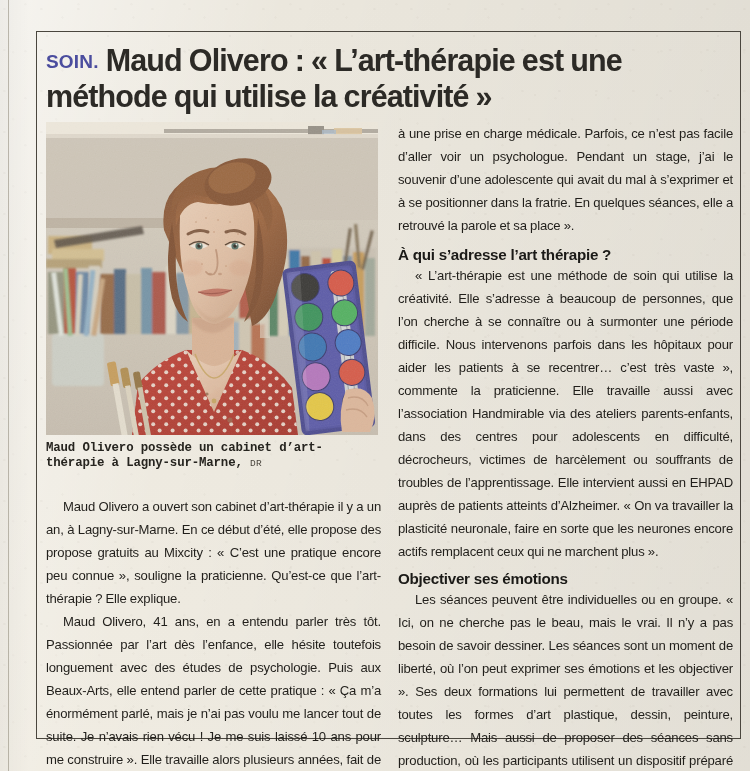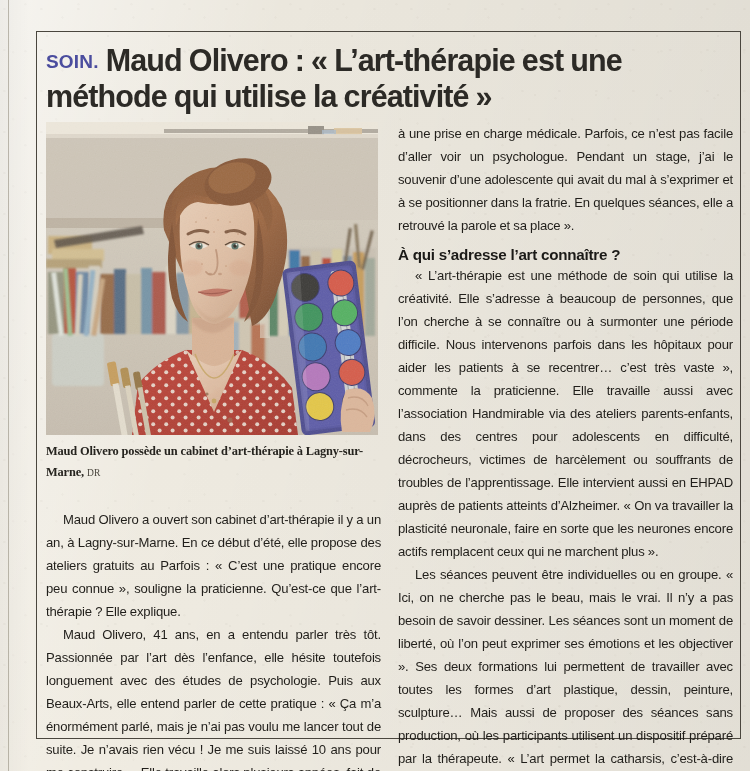--- a/index.html
+++ b/index.html
@@ -128,24 +128,24 @@
     width: 332px;
     height: 313px;
     overflow: hidden;
     background: #b9ada0;
   }
   #photo {
     position: absolute;
     inset: 0;
   }
   .cap {
-    font-family: Liberation Serif, serif;
+    font-family: Liberation Mono, monospace;
     font-size: 12.4px;
     font-weight: bold;
-    line-height: 21px;
+    line-height: 15px;
     color: #26241f;
     margin-top: 6px;
     width: 334px;
     letter-spacing: -0.15px;
   }
   .cap .credit {
     font-weight: normal;
     font-size: 9.5px;
     letter-spacing: .3px;
     color: #4a463e;
@@ -432,31 +432,32 @@
               <rect x="0" y="0" width="332" height="313" filter="url(#print)" fill="none"></rect>
               <rect x="0" y="0" width="332" height="313" fill="#c9bfa8" opacity=".12"></rect>
               <rect x="0" y="0" width="332" height="16" fill="#efeade" opacity=".5"></rect>
             </svg>
           </div>
 
           <p class="cap"><span>Maud Olivero possède un cabinet d’art-thérapie à Lagny-sur-Marne,</span> <span class="credit">DR</span></p>
 
           <div id="left-top-pad"></div>
 
-          <p class="para"><span>Maud Olivero a ouvert son cabinet d’art-thérapie il y a un an, à Lagny-sur-Marne. En ce début d’été, elle propose des ateliers gratuits au Parfois : « C’est une pratique encore peu connue », souligne la praticienne. Qu’est-ce que l’art-thérapie ? Elle explique.</span></p>
+          <p class="para"><span>Maud Olivero a ouvert son cabinet d’art-thérapie il y a un an, à Lagny-sur-Marne. En ce début d’été, elle propose des propose gratuits au Mixcity : « C’est une pratique encore peu connue », souligne la praticienne. Qu’est-ce que l’art-thérapie ? Elle explique.</span></p>
           <p class="para"><span>Maud Olivero, 41 ans, en a entendu parler très tôt. Passionnée par l’art dès l’enfance, elle hésite toutefois longuement avec des études de psychologie. Puis aux Beaux-Arts, elle entend parler de cette pratique : « Ça m’a énormément parlé, mais je n’ai pas voulu me lancer tout de suite. Je n’avais rien vécu ! Je me suis laissé 10 ans pour me construire ». Elle travaille alors plusieurs années, fait de la photo et donne des ateliers créatifs pour les enfants.</span></p>
         </div>
 
         <div class="col" id="col-right">
 
           <p class="para noindent"><span>à une prise en charge médicale. Parfois, ce n’est pas facile d’aller voir un psychologue. Pendant un stage, j’ai le souvenir d’une adolescente qui avait du mal à s’exprimer et à se positionner dans la fratrie. En quelques séances, elle a retrouvé la parole et sa place ».</span></p>
 
-          <h2 class="subhead first">À qui s’adresse l’art connaître ?</h2>
+          <h2 class="subhead first">À qui s’adresse l’art thérapie ?</h2>
           <p class="para"><span>« L’art-thérapie est une méthode de soin qui utilise la créativité. Elle s’adresse à beaucoup de personnes, que l’on cherche à se connaître ou à surmonter une période difficile. Nous intervenons parfois dans les hôpitaux pour aider les patients à se recentrer… c’est très vaste », commente la praticienne.  Elle travaille aussi avec l’association Handmirable via des ateliers parents-enfants, dans des centres pour adolescents en difficulté, décrocheurs, victimes de harcèlement ou souffrants de troubles de l’apprentissage. Elle intervient aussi en EHPAD auprès de patients atteints d’Alzheimer. « On va travailler la plasticité neuronale, faire en sorte que les neurones encore actifs remplacent ceux qui ne marchent plus ».</span></p>
 
+          <h2 class="subhead">Objectiver ses émotions</h2>
           <p class="para"><span>Les séances peuvent être individuelles ou en groupe. « Ici, on ne cherche pas le beau, mais le vrai. Il n’y a pas besoin de savoir dessiner. Les séances sont un moment de liberté, où l’on peut exprimer ses émotions et les objectiver ». Ses deux formations lui permettent de travailler avec toutes les formes d’art plastique, dessin, peinture, sculpture… Mais aussi de proposer des séances sans production, où les participants utilisent un dispositif préparé par la thérapeute. « L’art permet la catharsis, c’est-à-dire que l’on met à distance ce que l’on ressent. Mais parfois, même le dessin est difficile. Je pense à des cas de burn-out notamment. Dans ce cas, je conçois des dispositifs éphémères, uniques ». Ravie de son nouveau métier, Maud Olivero a installé son cabinet à Lagny et continue à faire des salons pour faire connaître l’art-thérapie : « Ce n’est pas reconnu par l’État, mais l’OMS en a reconnu les bénéfices, dans un rapport publié en 2019 », souligne-t-elle.</span></p>
 
           <p class="byline">Julia Gualtieri</p>
         </div>
 
       </div>
     </div>
   </div>
 </div>
 

